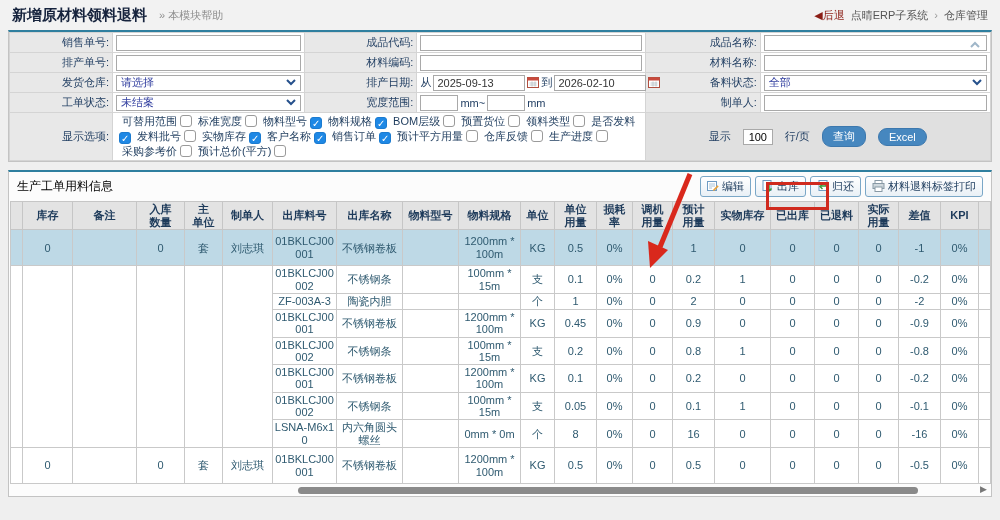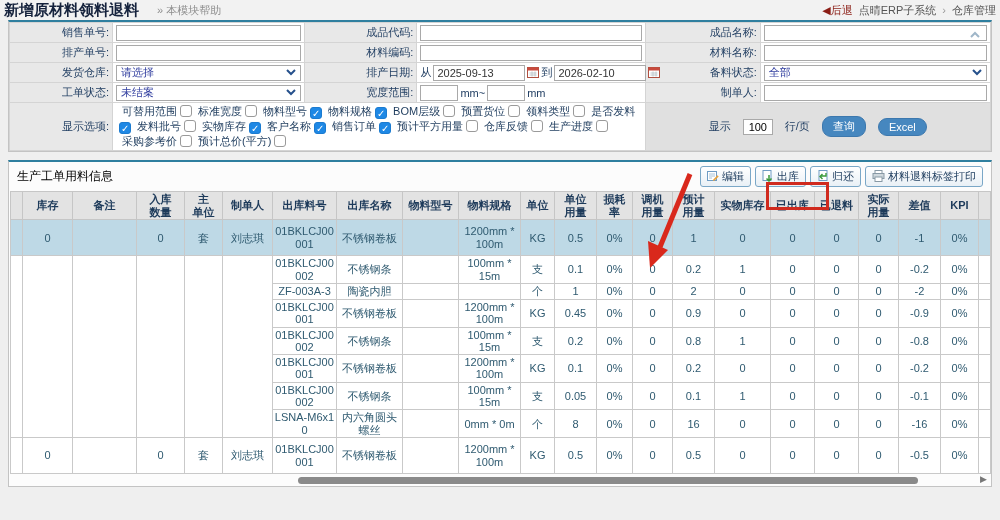--- a/index.html
+++ b/index.html
@@ -2,23 +2,23 @@
 <html><head>
 <meta charset="utf-8">
 <style>
   * { box-sizing: border-box; margin: 0; padding: 0; }
   html,body { width:1000px; height:520px; overflow:hidden; }
   body {
     font-family:"Liberation Sans","DejaVu Sans",sans-serif;
     font-size:12px; background:#efefef; color:#333; position:relative;
   }
   
-  .topbar { height:20px; display:flex; align-items:center; padding:0 4px; background:#f2f2f2; }
+  .topbar { height:30px; display:flex; align-items:center; padding:0 12px; background:#f2f2f2; }
   .page-title { font-size:15px; font-weight:bold; color:#16233d; }
-  .help-link { font-size:11px; color:#8f8f8f; margin-left:18px; text-decoration:none; cursor:pointer; }
+  .help-link { font-size:11px; color:#8f8f8f; margin-left:12px; text-decoration:none; cursor:pointer; }
   .crumbs { margin-left:auto; font-size:11px; color:#666; display:flex; gap:6px; align-items:center; }
   .back-link { color:#8b1d15; cursor:pointer; }
   .crumb-link { color:#555; cursor:pointer; }
   .crumb-sep { color:#999; }
   
   .panel { margin:0 8px; background:#fcfcfc; border:1px solid #c3c3c3; border-top:2px solid #2f7f9f; position:relative; }
   .panel + .panel { margin-top:8px; }
   .panel-title { font-size:12px; color:#1b3a5c; padding:5px 10px 4px; }
   .collapse-btn { position:absolute; right:10px; top:6px; cursor:pointer; }
   

